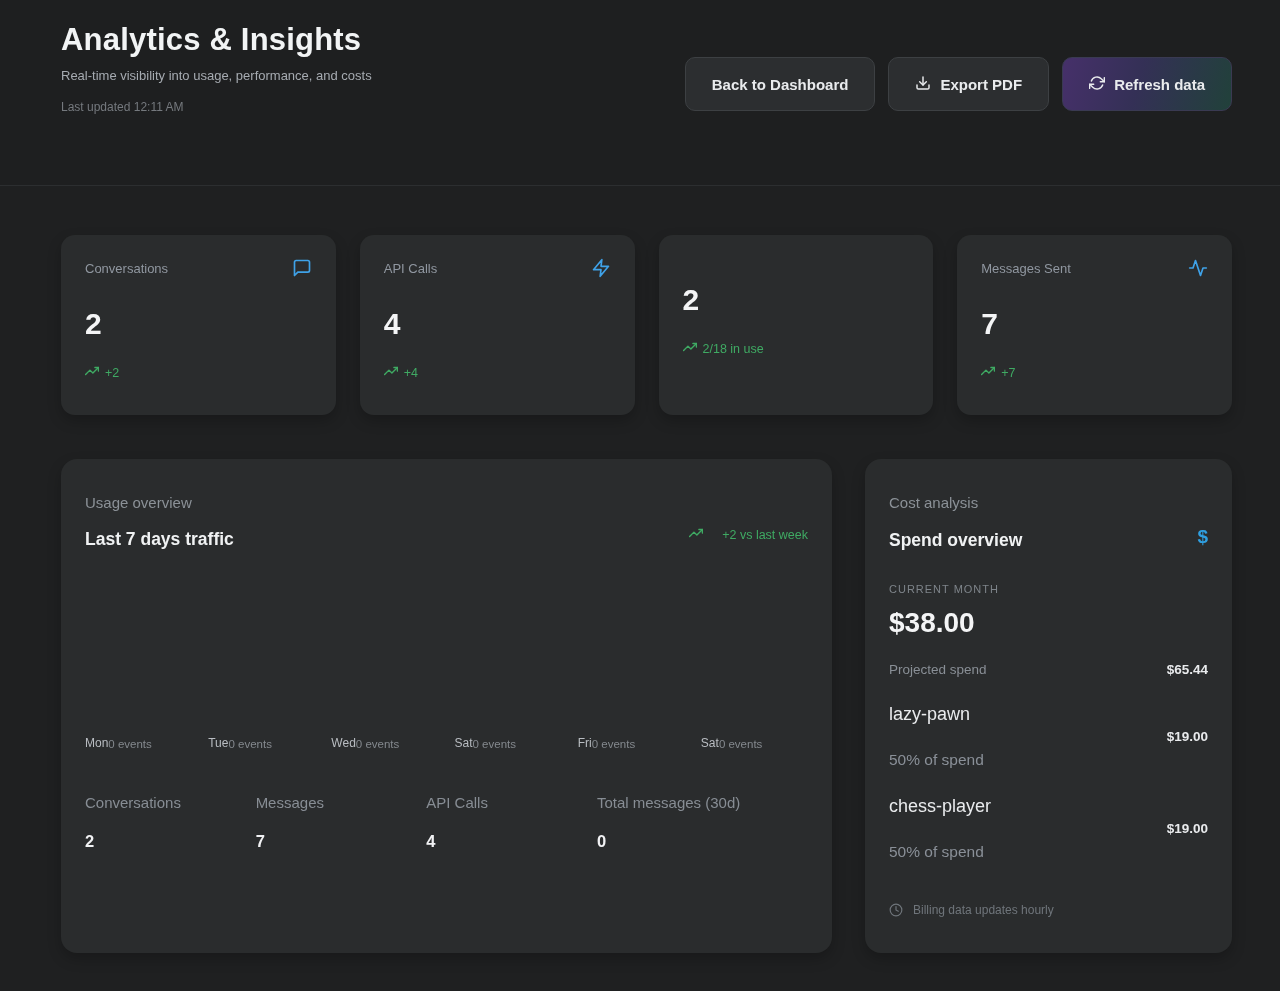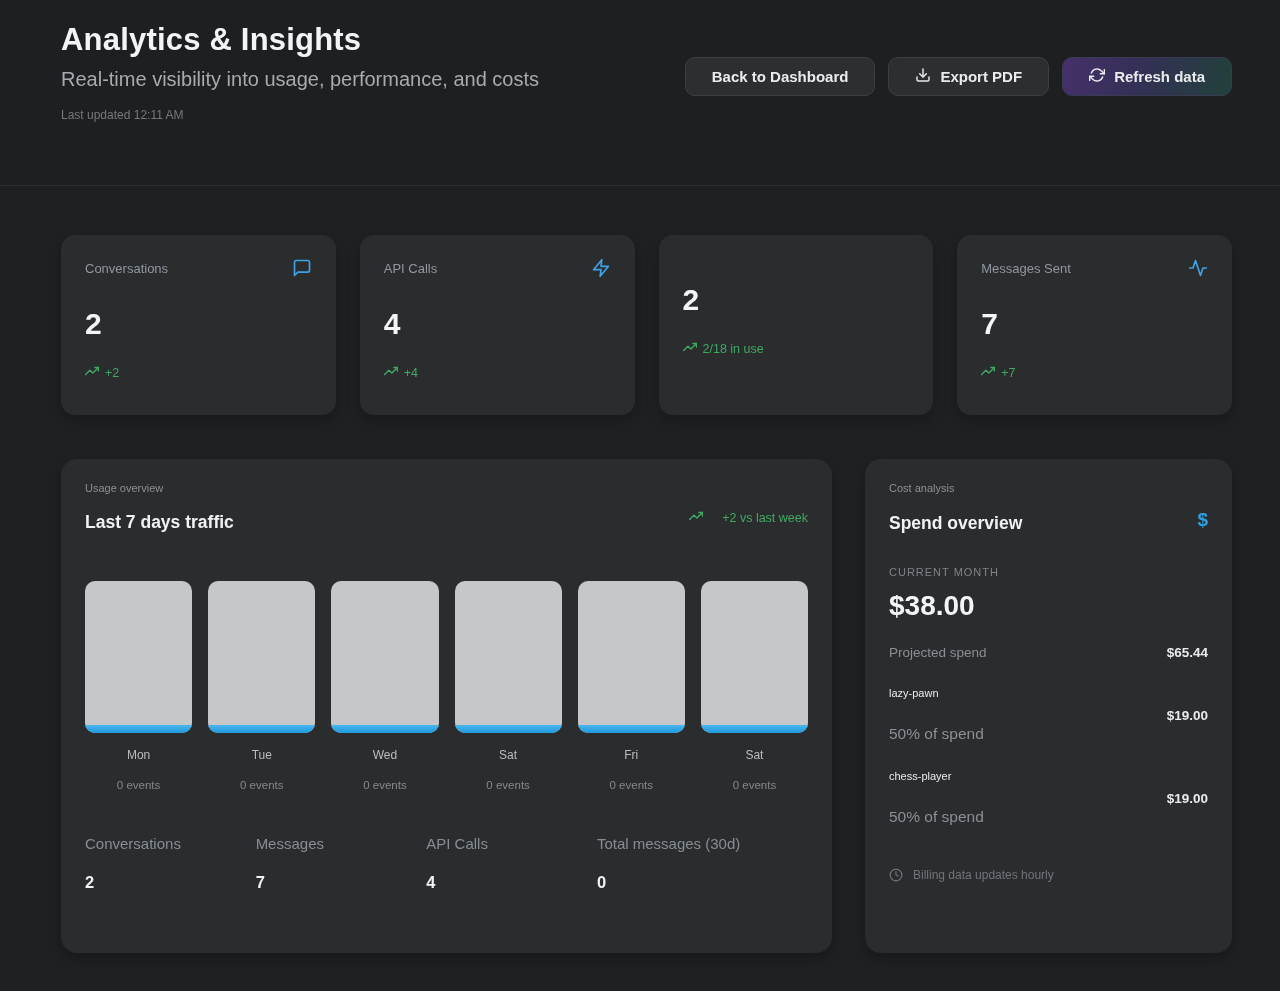--- a/index.html
+++ b/index.html
@@ -11,29 +11,29 @@
     overflow: hidden;
   }
   .page-header {
     position: relative;
     height: 186px;
     padding: 22px 48px 16px 61px;
     border-bottom: 1px solid #2c2e30;
     background: #1e1f20;
   }
   .page-title { font-size: 31px; font-weight: bold; color: #f2f4f5; letter-spacing: 0.2px; }
-  .page-subtitle { font-size: 20px; color: #a6abb1; margin-top: 10px; }
+  .page-subtitle { font-size: 13px; color: #a6abb1; margin-top: 10px; }
   .page-updated { font-size: 12px; color: #75797e; margin-top: 17px; }
   .toolbar {
     position: absolute;
     top: 57px; right: 48px;
     display: flex; gap: 13px;
   }
   .btn {
-    height: 39px;
+    height: 54px;
     display: inline-flex; align-items: center; justify-content: center; gap: 9px;
     border-radius: 10px;
     font-family: inherit;
     font-size: 15px; font-weight: bold; color: #e9ebed;
     background: #2c2e30;
     border: 1px solid #3d4043;
     padding: 0 26px;
     cursor: pointer;
   }
   .btn svg { flex: 0 0 auto; }
@@ -70,26 +70,26 @@
     gap: 33px;
     margin-top: 44px;
   }
   .panel {
     background: #2a2c2d;
     border-radius: 16px;
     height: 494px;
     padding: 23px 24px;
     box-shadow: 0 6px 14px rgba(0,0,0,0.22);
   }
-  .eyebrow { font-size: 11px; color: #8b9197; }
+  .eyebrow { font-size: 15px; color: #8b9197; margin-top: 12px; }
   .panel-title-row { display: flex; justify-content: space-between; align-items: center; margin-top: 15px; }
   .panel-title { font-size: 17.5px; font-weight: bold; color: #f0f2f3; }
   .panel-trend { display: flex; align-items: center; gap: 19px; font-size: 12.5px; color: #3faa63; padding-bottom: 9px; }
   .bar-chart { display: flex; gap: 16px; margin-top: 46px; }
-  .bar-col { flex: 1; display: flex; flex-direction: column; }
+  .bar-col { flex: 1; display: flex; flex-direction: row; align-items: flex-end; }
   .bar-track {
     height: 152px;
     background: #c5c7c9;
     border-radius: 10px;
     position: relative;
     overflow: hidden;
     cursor: pointer;
   }
   .bar-fill {
     position: absolute;
@@ -105,21 +105,21 @@
   }
   .summary-label { font-size: 15px; color: #878d94; }
   .summary-value { font-size: 16.5px; font-weight: bold; color: #f1f2f4; margin-top: 21px; }
   .dollar-icon { color: #2f9fe0; font-size: 19px; font-weight: bold; padding-bottom: 6px; }
   .period-label { font-size: 11px; color: #7e848a; letter-spacing: 1px; margin-top: 29px; }
   .spend-amount { font-size: 28px; font-weight: bold; color: #f4f5f6; margin-top: 12px; }
   .projected-row { display: flex; justify-content: space-between; align-items: center; margin-top: 23px; }
   .projected-label { font-size: 13.5px; color: #898f96; }
   .projected-value { font-size: 13.5px; font-weight: bold; color: #e9ebed; }
   .agent-row { display: flex; justify-content: space-between; align-items: center; margin-top: 27px; }
-  .agent-name { font-size: 11px; color: #e9ebed; }
+  .agent-name { font-size: 18px; color: #e9ebed; }
   .agent-share { font-size: 15.5px; color: #8a9098; margin-top: 26px; }
   .agent-amount { font-size: 13.5px; font-weight: bold; color: #e9ebed; }
   .cost-footnote {
     display: flex; align-items: center; gap: 10px;
     margin-top: 42px;
     font-size: 12px; color: #6f757b;
   }
 </style>
 </head>
 <body>

